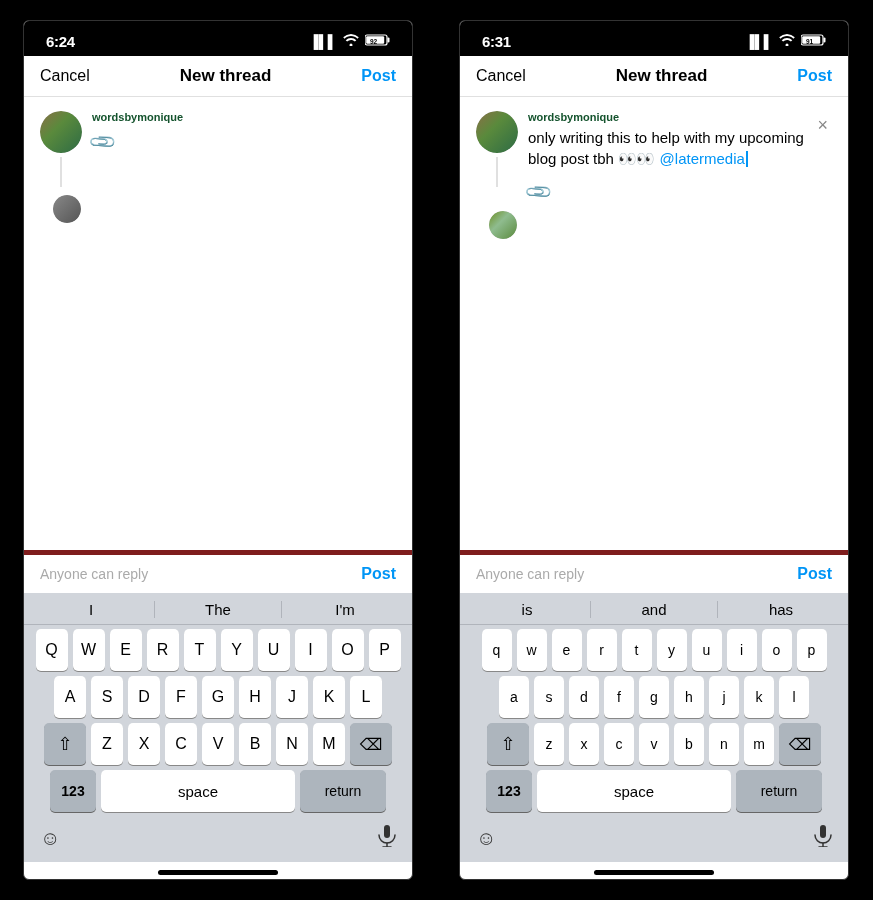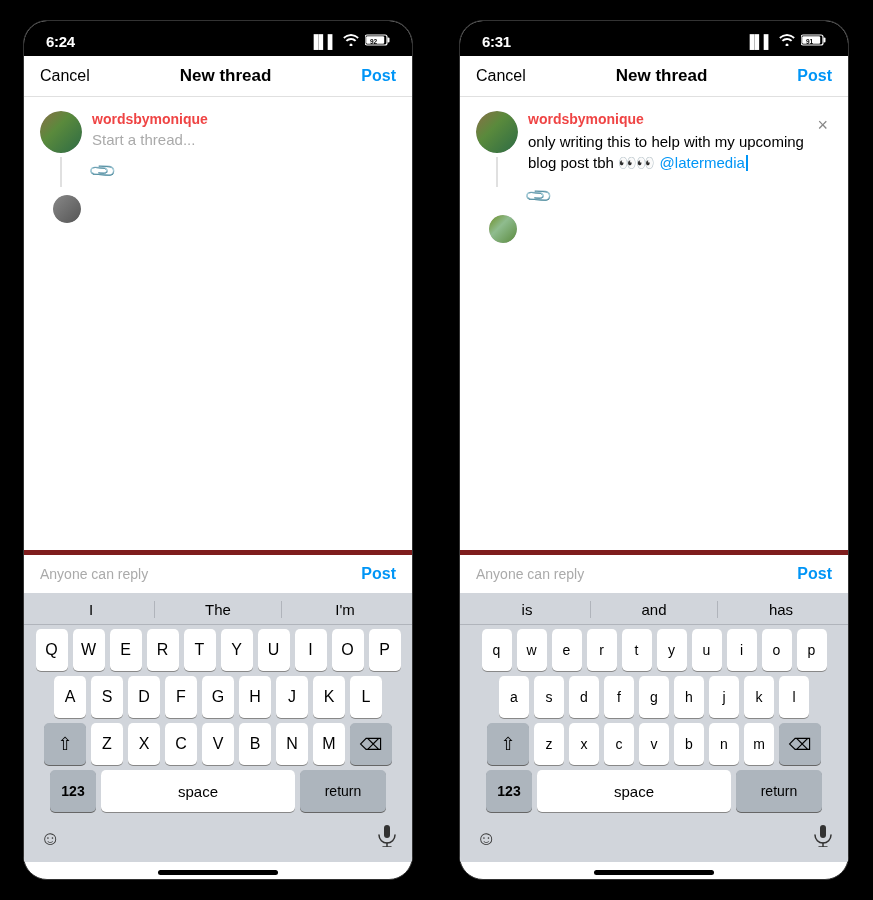--- a/index.html
+++ b/index.html
@@ -24,21 +24,21 @@
       background: #000;
       display: flex;
       flex-direction: column;
       align-items: center;
       justify-content: center;
     }
     .phone-frame {
       width: 390px;
       height: 860px;
       background: #fff;
-      border-radius: 24px;
+      border-radius: 6px;
       overflow: hidden;
       display: flex;
       flex-direction: column;
       position: relative;
       border: 1px solid #333;
     }
     
     .status-bar {
       background: #000;
       color: #fff;
@@ -149,23 +149,23 @@
       flex: 1;
       background: #e0e0e0;
       min-height: 30px;
       margin-top: 4px;
     }
     .compose-right {
       flex: 1;
       min-width: 0;
     }
     .compose-username {
-      font-size: 14px;
+      font-size: 11px;
       font-weight: 600;
-      color: #ef4444;
+      color: #14532d;
       margin-bottom: 4px;
     }
     .compose-placeholder {
       font-size: 15px;
       color: #aaa;
       margin-bottom: 8px;
     }
     .compose-text {
       font-size: 15px;
       color: #000;
@@ -345,21 +345,20 @@
 
             <div class="thread-line-col">
               <div class="avatar">
                 <div class="avatar-img"></div>
               </div>
               <div class="thread-line"></div>
             </div>
 
             <div class="compose-right">
               <div class="compose-username">wordsbymonique</div>
-              <div class="compose-placeholder">Start a thread...</div>
               <span class="attachment-icon">📎</span>
             </div>
           </div>
 
           <div class="thread-row" style="margin-top:4px; padding-left: 13px;">
             <div class="avatar-small">
               <div style="width:100%;height:100%;border-radius:50%;background:linear-gradient(135deg,#888 0%,#555 100%);"></div>
             </div>
           </div>
         </div>

